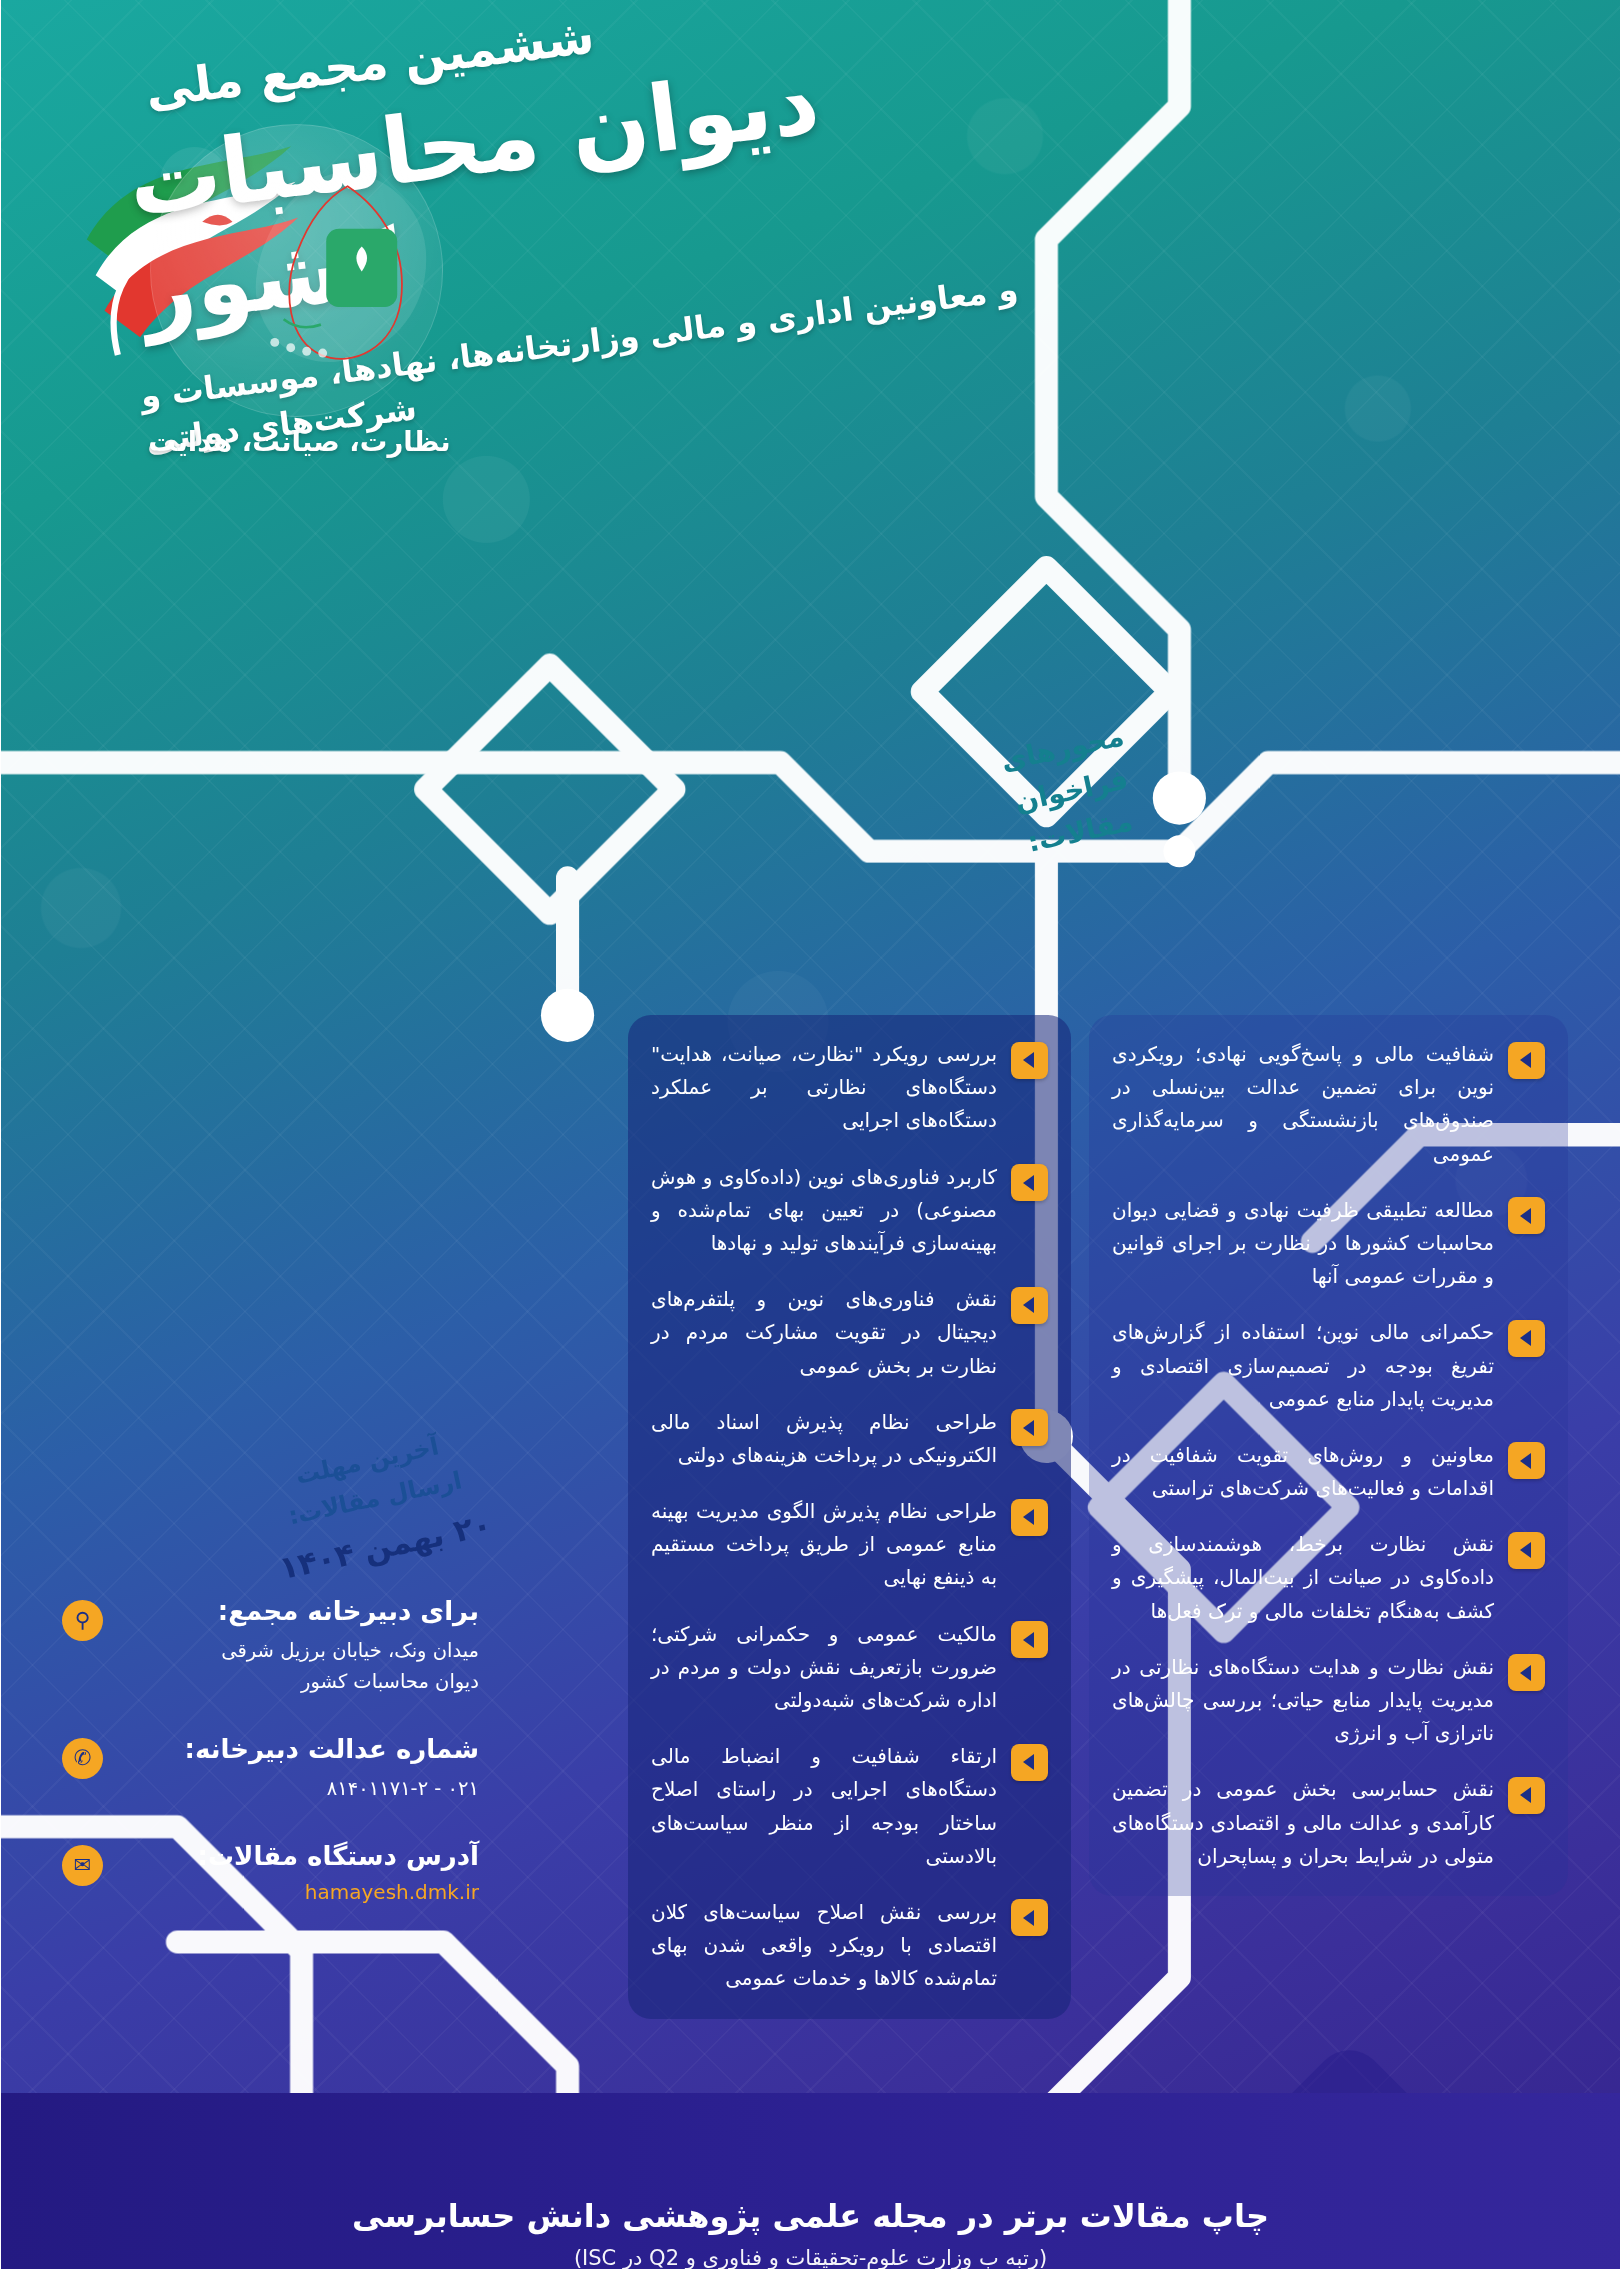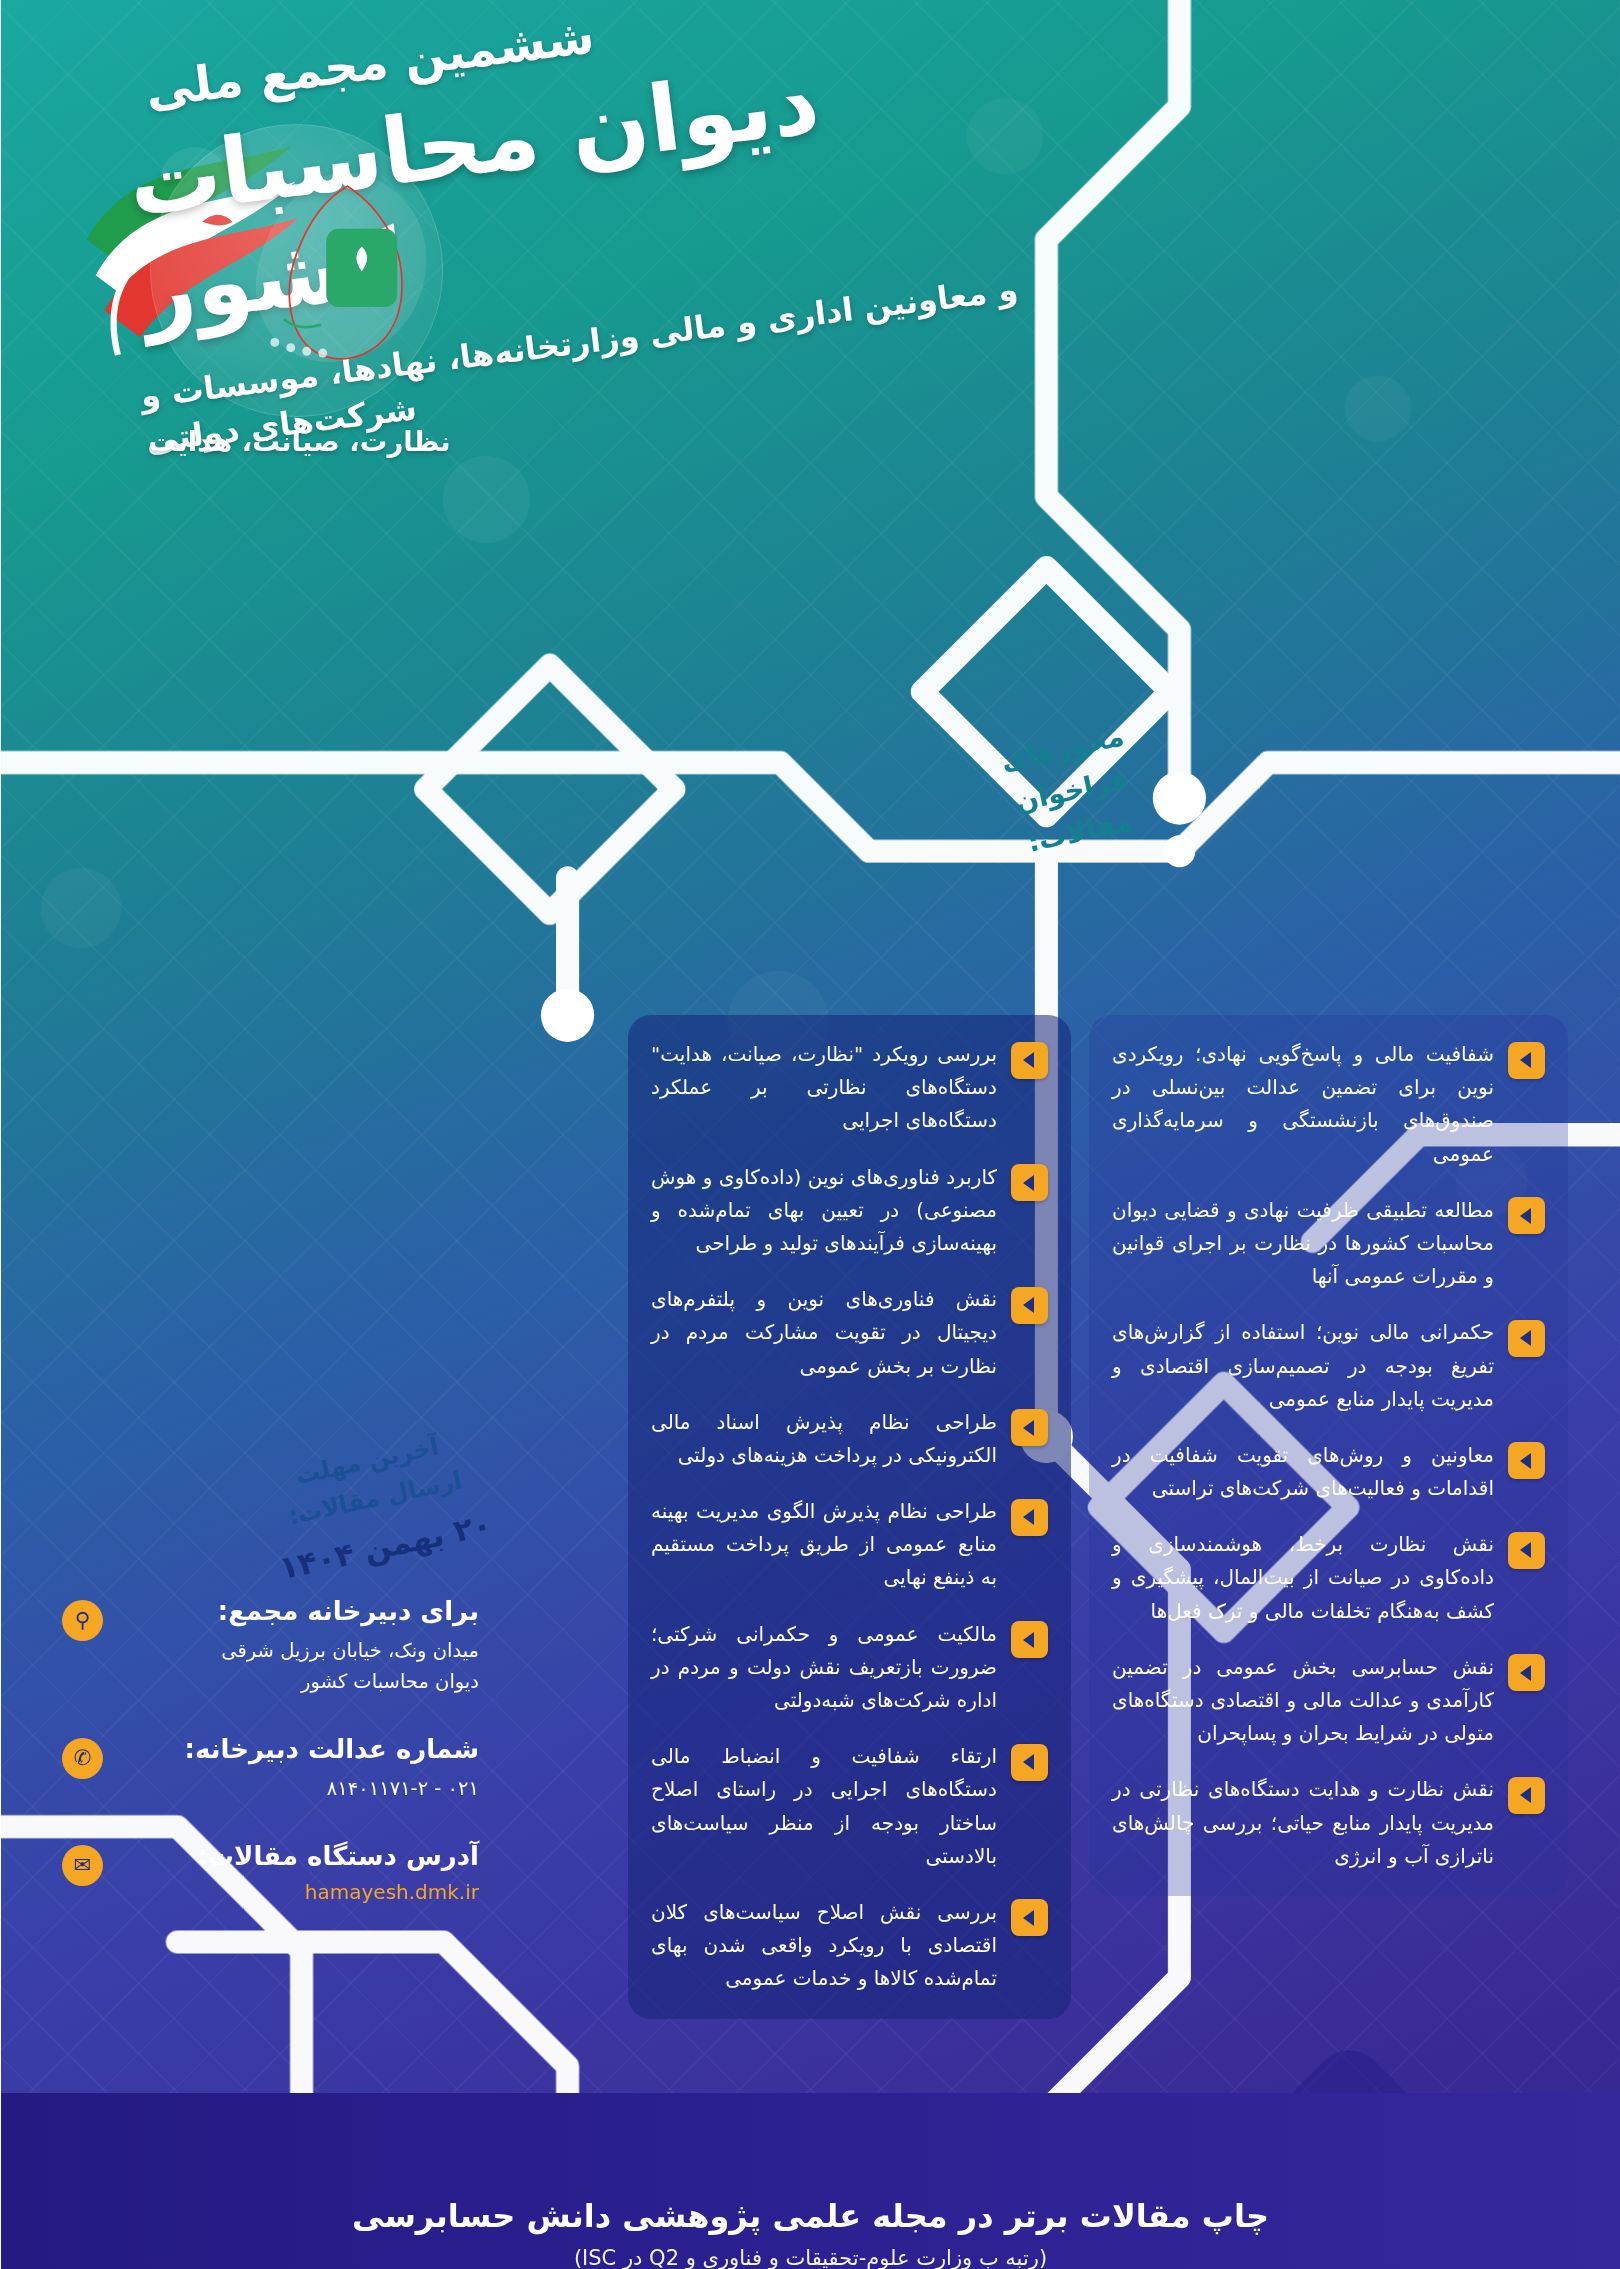--- a/index.html
+++ b/index.html
@@ -281,36 +281,36 @@
       <div class="topic">
         <div class="arrow"></div>
         <div class="txt">معاونین و روش‌های تقویت شفافیت در اقدامات و فعالیت‌های شرکت‌های تراستی</div>
       </div>
       <div class="topic">
         <div class="arrow"></div>
         <div class="txt">نقش نظارت برخط، هوشمندسازی و داده‌کاوی در صیانت از بیت‌المال، پیشگیری و کشف به‌هنگام تخلفات مالی و ترک فعل‌ها</div>
       </div>
       <div class="topic">
         <div class="arrow"></div>
+        <div class="txt">نقش نظارت و هدایت دستگاه‌های نظارتی در مدیریت پایدار منابع حیاتی؛ بررسی چالش‌های ناترازی آب و انرژی</div>
+      </div>
+      <div class="topic">
+        <div class="arrow"></div>
         <div class="txt">نقش حسابرسی بخش عمومی در تضمین کارآمدی و عدالت مالی و اقتصادی دستگاه‌های متولی در شرایط بحران و پساپحران</div>
       </div>
-      <div class="topic">
-        <div class="arrow"></div>
-        <div class="txt">نقش نظارت و هدایت دستگاه‌های نظارتی در مدیریت پایدار منابع حیاتی؛ بررسی چالش‌های ناترازی آب و انرژی</div>
-      </div>
     </div>
 
   <div class="panel panel-left" id="panel-left">
       <div class="topic">
         <div class="arrow"></div>
         <div class="txt">بررسی رویکرد "نظارت، صیانت، هدایت" دستگاه‌های نظارتی بر عملکرد دستگاه‌های اجرایی</div>
       </div>
       <div class="topic">
         <div class="arrow"></div>
-        <div class="txt">کاربرد فناوری‌های نوین (داده‌کاوی و هوش مصنوعی) در تعیین بهای تمام‌شده و بهینه‌سازی فرآیندهای تولید و طراحی</div>
+        <div class="txt">کاربرد فناوری‌های نوین (داده‌کاوی و هوش مصنوعی) در تعیین بهای تمام‌شده و بهینه‌سازی فرآیندهای تولید و نهادها</div>
       </div>
       <div class="topic">
         <div class="arrow"></div>
         <div class="txt">نقش فناوری‌های نوین و پلتفرم‌های دیجیتال در تقویت مشارکت مردم در نظارت بر بخش عمومی</div>
       </div>
       <div class="topic">
         <div class="arrow"></div>
         <div class="txt">طراحی نظام پذیرش اسناد مالی الکترونیکی در پرداخت هزینه‌های دولتی</div>
       </div>
       <div class="topic">

